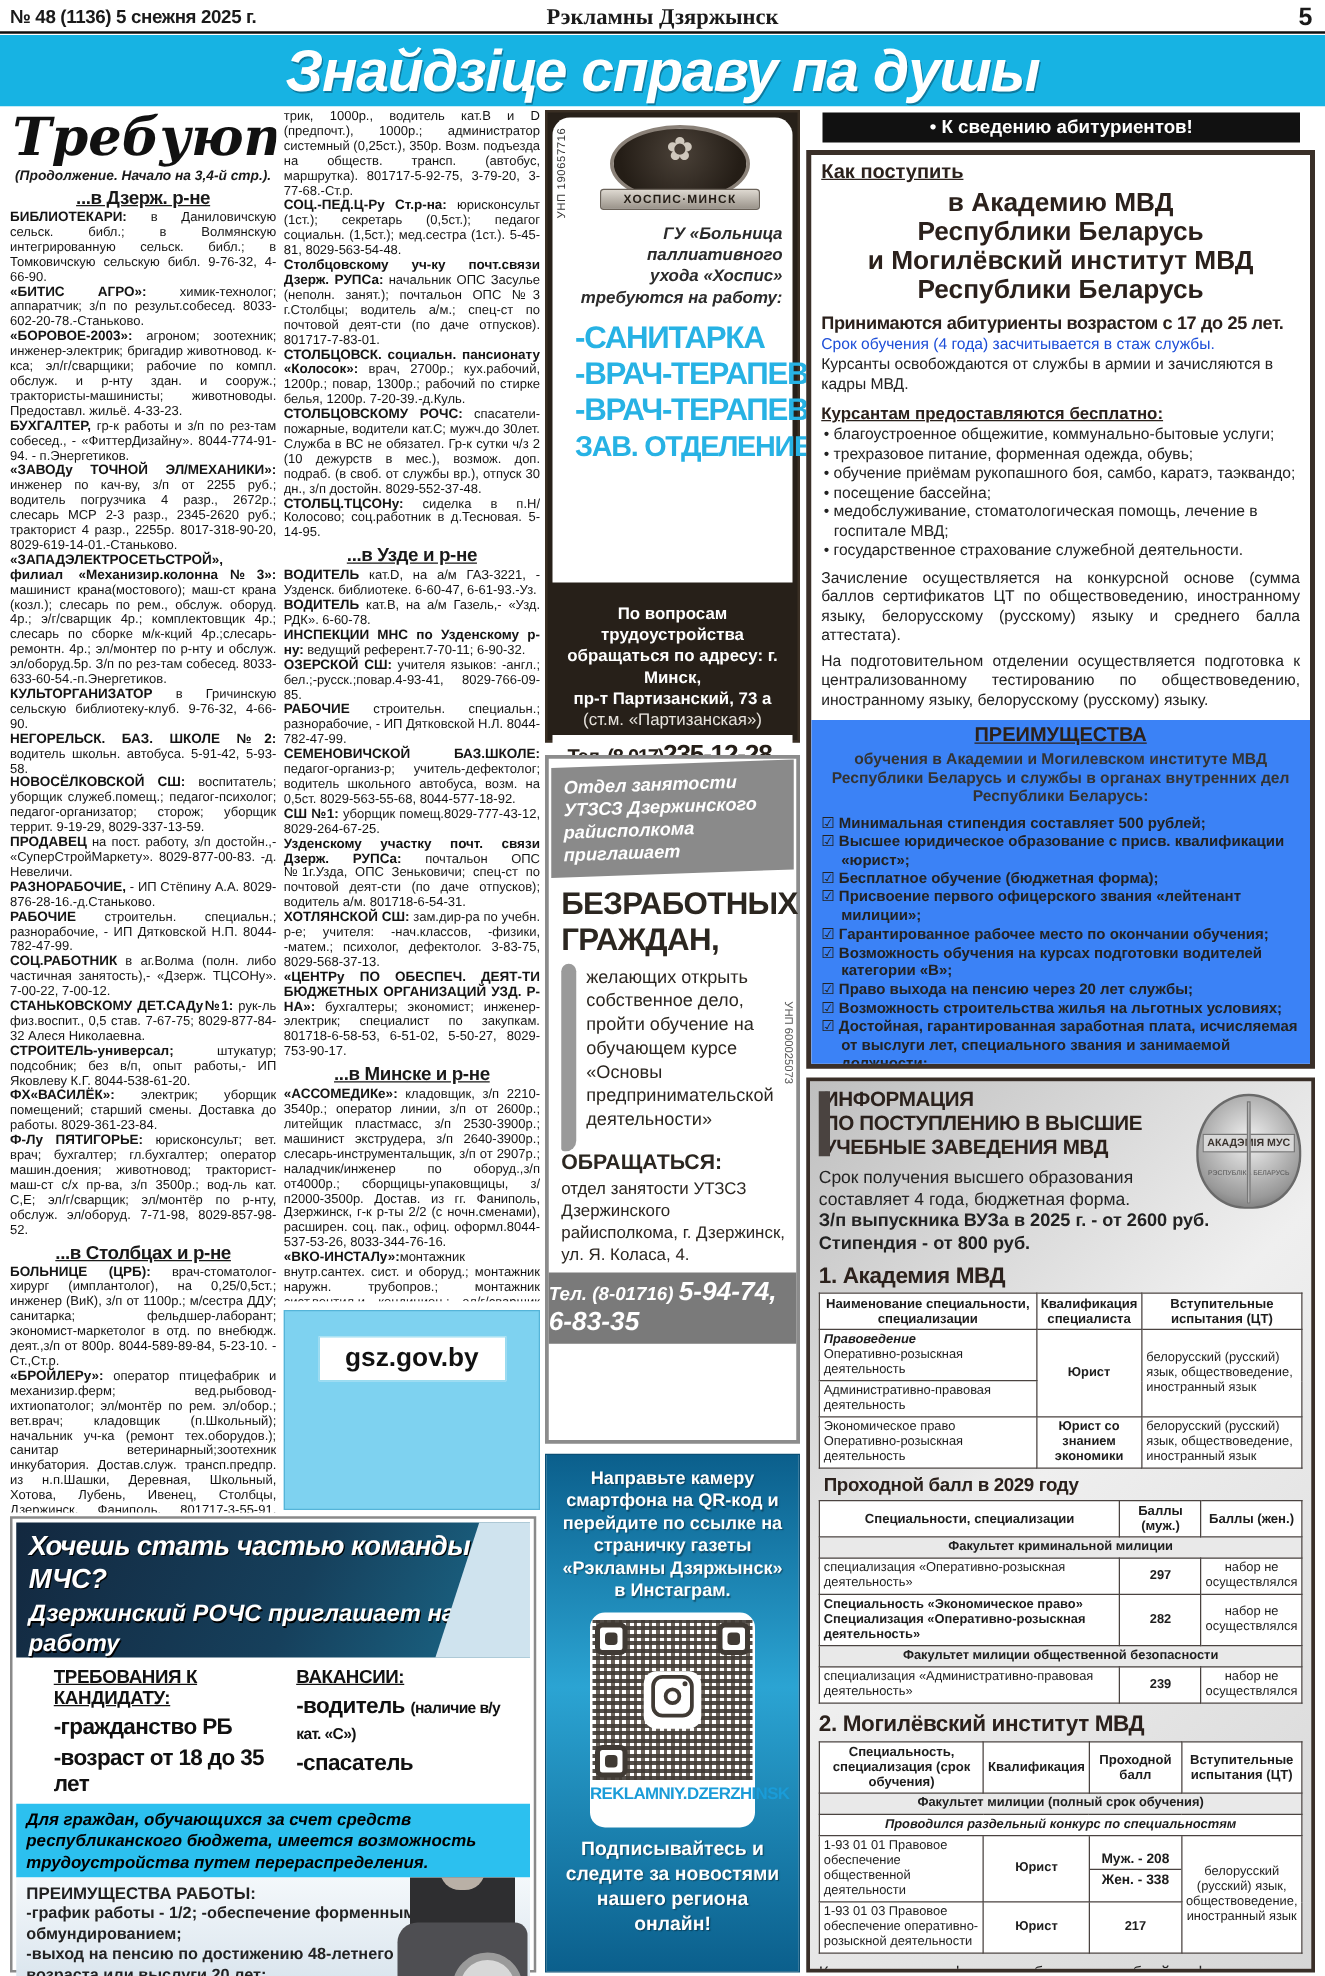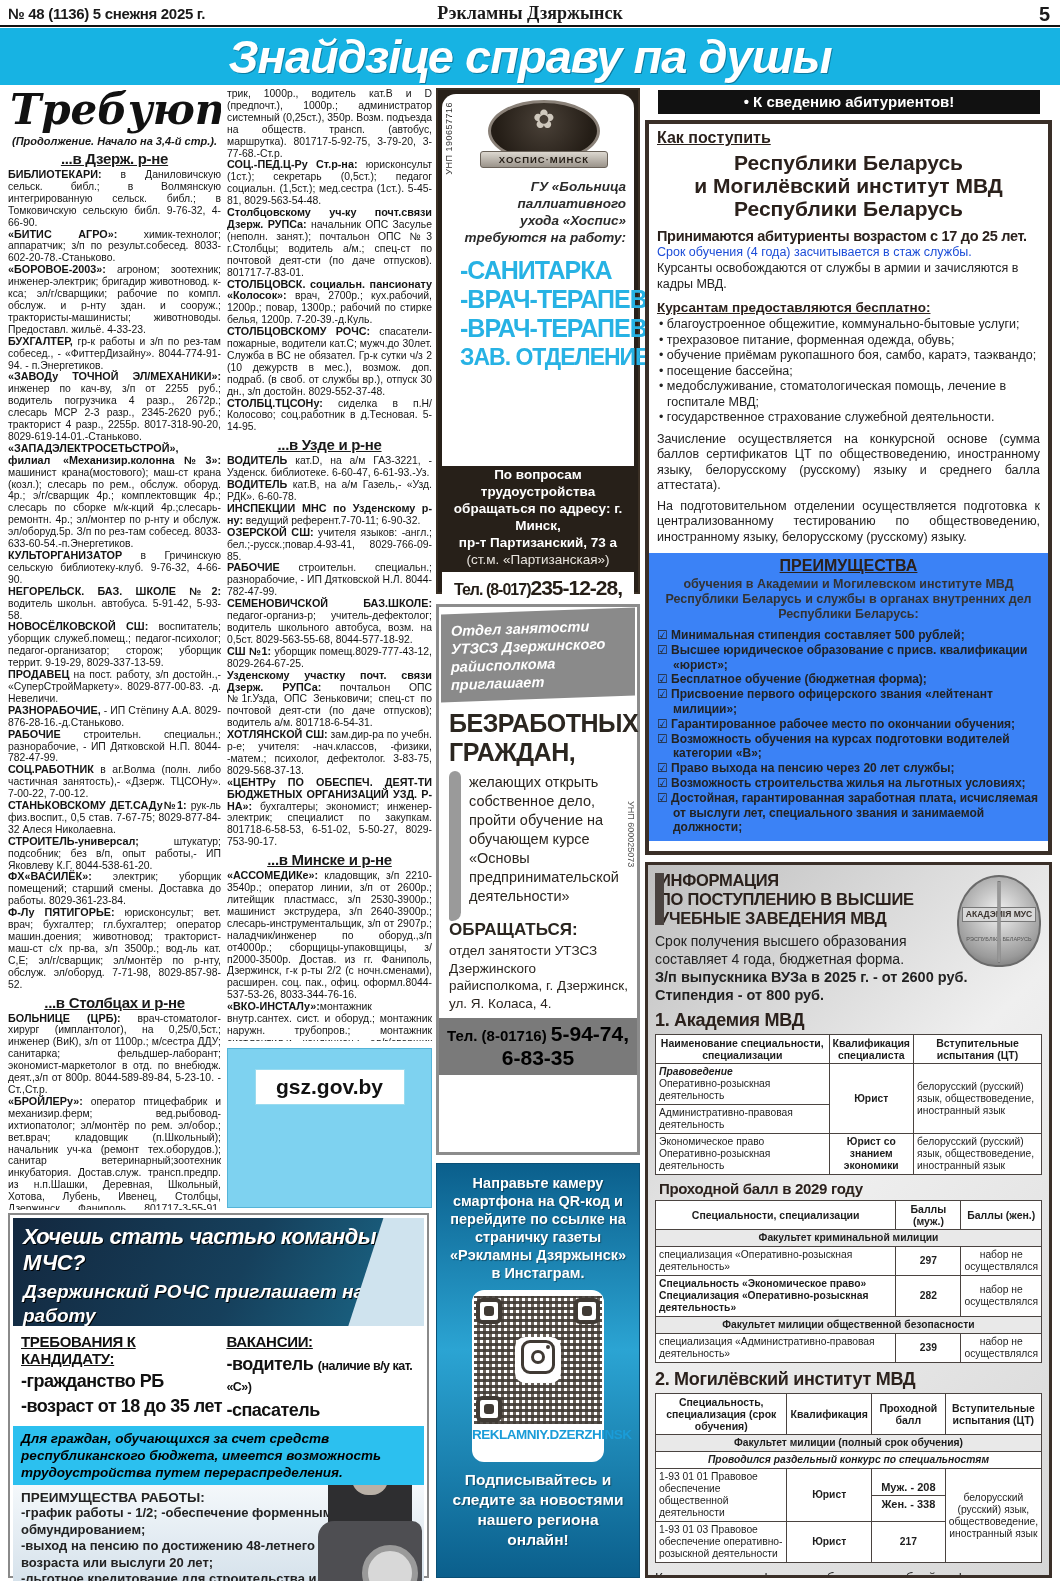--- a/index.html
+++ b/index.html
@@ -37,36 +37,36 @@
   .hosp-panel { position:relative; background:#fff; border-radius:14px 14px 0 0; height:372px; padding:4px 6px 0 18px; }
   .hosp-unp { position:absolute; left:2px; top:8px; writing-mode:vertical-rl; transform:rotate(180deg); font-size:9px; color:#333; letter-spacing:0.5px; }
   .hosp-logo { position:relative; width:128px; height:74px; margin:2px auto 4px; }
   .hosp-oval { position:absolute; left:8px; top:0; width:112px; height:62px; background:radial-gradient(circle at 50% 35%, #4a4138 0%, #241d16 75%); border:3px solid #8a8178; border-radius:50%; }
   .hosp-flower { position:absolute; left:0; right:0; top:4px; text-align:center; font-size:26px; color:#cfc8bd; }
   .hosp-ribbon { position:absolute; left:0; bottom:6px; width:128px; height:17px; background:linear-gradient(180deg,#ddd8d0,#9a938a); border:1px solid #6a6259; border-radius:3px; text-align:center; font-size:9.5px; font-weight:bold; letter-spacing:1px; color:#241d16; line-height:15px; }
   .hosp-intro { font-size:13.5px; line-height:17px; font-weight:bold; font-style:italic; color:#2b2b2b; text-align:right; padding-right:2px; }
   .hosp-pos { margin-top:10px; }
   .hosp-pos div { font-size:25px; line-height:29px; font-weight:bold; color:#27b2e4; letter-spacing:-1px; white-space:nowrap; }
   .hosp-pos .small2 { font-size:23px; }
-  .hosp-addr { color:#fff; font-size:13.5px; line-height:17px; font-weight:bold; text-align:center; padding:0 2px 4px; }
+  .hosp-addr { color:#fff; font-size:13.5px; line-height:17px; font-weight:bold; text-align:center; padding:16px 2px 4px; }
   .hosp-addr .lite { font-weight:normal; color:#e8e4de; }
   .hosp-phone { background:#fff; border-radius:0 0 16px 16px; text-align:center; color:#241d16; font-weight:bold; font-size:21px; line-height:23px; padding:4px 0 5px; letter-spacing:-1px; }
   .hosp-phone .tel { font-size:16px; }
 
   
   .employ { position:absolute; left:436px; top:604px; width:204px; height:551px; background:#fff; border:3px solid #8c8c8c; }
   .emp-head { background:#8a8a8a; color:#fff; font-style:italic; font-weight:bold; font-size:14.5px; line-height:18px; padding:8px 8px 8px 10px; transform:skewY(-2deg); margin:4px 2px 0; }
   .emp-big { font-size:25px; line-height:29px; font-weight:bold; color:#2b2620; padding:10px 6px 4px 10px; letter-spacing:-0.5px; }
   .emp-bodywrap { position:relative; padding:2px 16px 0 30px; }
   .emp-swoosh { position:absolute; left:10px; top:0; width:12px; height:150px; background:#9a9a9a; border-radius:10px 10px 14px 4px; }
   .emp-body { font-size:14.5px; line-height:19px; color:#2b2620; }
   .emp-unp { position:absolute; right:1px; top:30px; writing-mode:vertical-rl; font-size:9px; color:#555; }
   .emp-contact-label { font-size:17px; font-weight:bold; color:#2b2620; padding:14px 0 2px 10px; }
   .emp-contact { font-size:13.5px; line-height:17.5px; color:#2b2620; padding:0 6px 6px 10px; }
-  .emp-phone { background:#7a7a7a; color:#000000; text-align:center; font-weight:bold; font-size:15px; padding:5px 0 6px; line-height:22px; }
+  .emp-phone { background:#7a7a7a; color:#ffffff; font-weight:bold; font-size:15px; padding:5px 0 6px; line-height:22px;font-style:italic; }
   .emp-phone .big { font-size:21px; }
 
   
   .qrad { position:absolute; left:436px; top:1163px; width:204px; height:415px; background:linear-gradient(180deg,#0b5f8c 0%, #2ba4d3 45%, #0b5f8c 100%); border:1px solid #0a4f75; padding:10px 8px; text-align:center; }
   .qr-text1 { color:#fff; font-weight:bold; font-size:14.5px; line-height:18px; text-shadow:1px 1px 1px rgba(0,0,0,.4); }
   .qr-card { position:relative; width:132px; height:172px; background:#fff; border-radius:12px; margin:8px auto 6px; padding-top:6px; }
   .qr-box { position:relative; width:128px; height:128px; margin:0 auto; background:
       repeating-linear-gradient(0deg, rgba(64,58,52,.9) 0 3px, transparent 3px 6px),
       repeating-linear-gradient(90deg, #fff 0 3px, #6a625a 3px 6px); }
   .finder { position:absolute; width:26px; height:26px; border:4px solid #403a34; border-radius:6px; background:#fff; }
@@ -121,21 +121,21 @@
   .split-cell div { padding:2px 3px; text-align:center; font-weight:bold; font-size:11px; }
   .split-cell div + div { border-top:1.5px solid #4a4340; }
   .contacts { font-size:13.5px; line-height:17px; color:#222; margin-top:6px; }
 
   
   .mchs { position:absolute; left:8px; top:1213px; width:421px; height:365px; border:2px solid #8a8a8a; background:#fff; padding:3px; }
   .mchs-head { position:relative; height:108px; background:linear-gradient(115deg,#13283f 0%, #16405c 55%, #1b6d8e 100%); padding:6px 10px; overflow:hidden; }
   .mchs-head::after { content:""; position:absolute; right:-28px; bottom:-40px; width:90px; height:150px; background:#cfe3ee; transform:rotate(18deg); }
   .mchs-t1 { font-size:22px; font-weight:bold; font-style:italic; color:#fff; letter-spacing:-0.5px; text-shadow:1px 1px 0 #000; }
   .mchs-t2 { font-size:19px; line-height:24px; font-weight:bold; font-style:italic; color:#fff; margin-top:4px; text-shadow:1px 1px 0 #000; }
-  .mchs-mid { display:flex; padding:7px 8px 5px; }
+  .mchs-mid { display:flex; padding:7px 8px 5px;margin-left:22px; }
   .mchs-colA { width:52%; } .mchs-colB { width:48%; }
   .mchs-lbl { font-size:15px; font-weight:bold; text-decoration:underline; color:#111; letter-spacing:-0.3px; }
   .mchs-item { font-size:18px; font-weight:bold; color:#111; margin-top:4px; letter-spacing:-0.5px; }
   .mchs-item .sm { font-size:12.5px; }
   .mchs-cyan { background:#2cc0ef; font-size:13.5px; line-height:17px; font-style:italic; font-weight:bold; color:#000000; padding:4px 8px; }
   .mchs-ben { position:relative; height:118px; background:linear-gradient(180deg,#f4f8fb,#cfdde8); padding:5px 8px; overflow:hidden; }
   .mchs-ben-lbl { font-size:13.5px; font-weight:bold; color:#222; }
   .mchs-ben-item { font-size:13px; line-height:16.5px; font-weight:bold; color:#222; }
   .fireman { position:absolute; right:2px; top:-60px; width:104px; height:180px; }
   .fm-hood { position:absolute; right:10px; top:0; width:84px; height:120px; background:#2e2e30; border-radius:42px 42px 18px 18px; }
@@ -285,20 +285,21 @@
       <div class="qr-handle">REKLAMNIY.DZERZHINSK</div>
     </div>
     <div class="qr-text2">Подписывайтесь и следите за новостями нашего региона онлайн!</div>
   </div>
 
   <div class="abitur-banner">• К сведению абитуриентов!</div>
 
   <div class="mvd-box">
     <div class="mvd-h1">Как поступить</div>
     <div class="mvd-title">
+        <div>в Академию МВД</div>
         <div>Республики Беларусь</div>
         <div>и  Могилёвский институт МВД</div>
         <div>Республики Беларусь</div>
       </div>
     <div class="mvd-bold-line">Принимаются абитуриенты возрастом с 17 до 25 лет.</div>
     <div class="mvd-line-c">Срок обучения (4 года) засчитывается в стаж службы.</div>
     <div class="mvd-line">Курсанты освобождаются от службы в армии и зачисляются в кадры МВД.</div>
     <div class="mvd-h2">Курсантам предоставляются бесплатно:</div>
     <div class="mvd-bullets">
         <div>благоустроенное общежитие, коммунально-бытовые услуги;</div>

